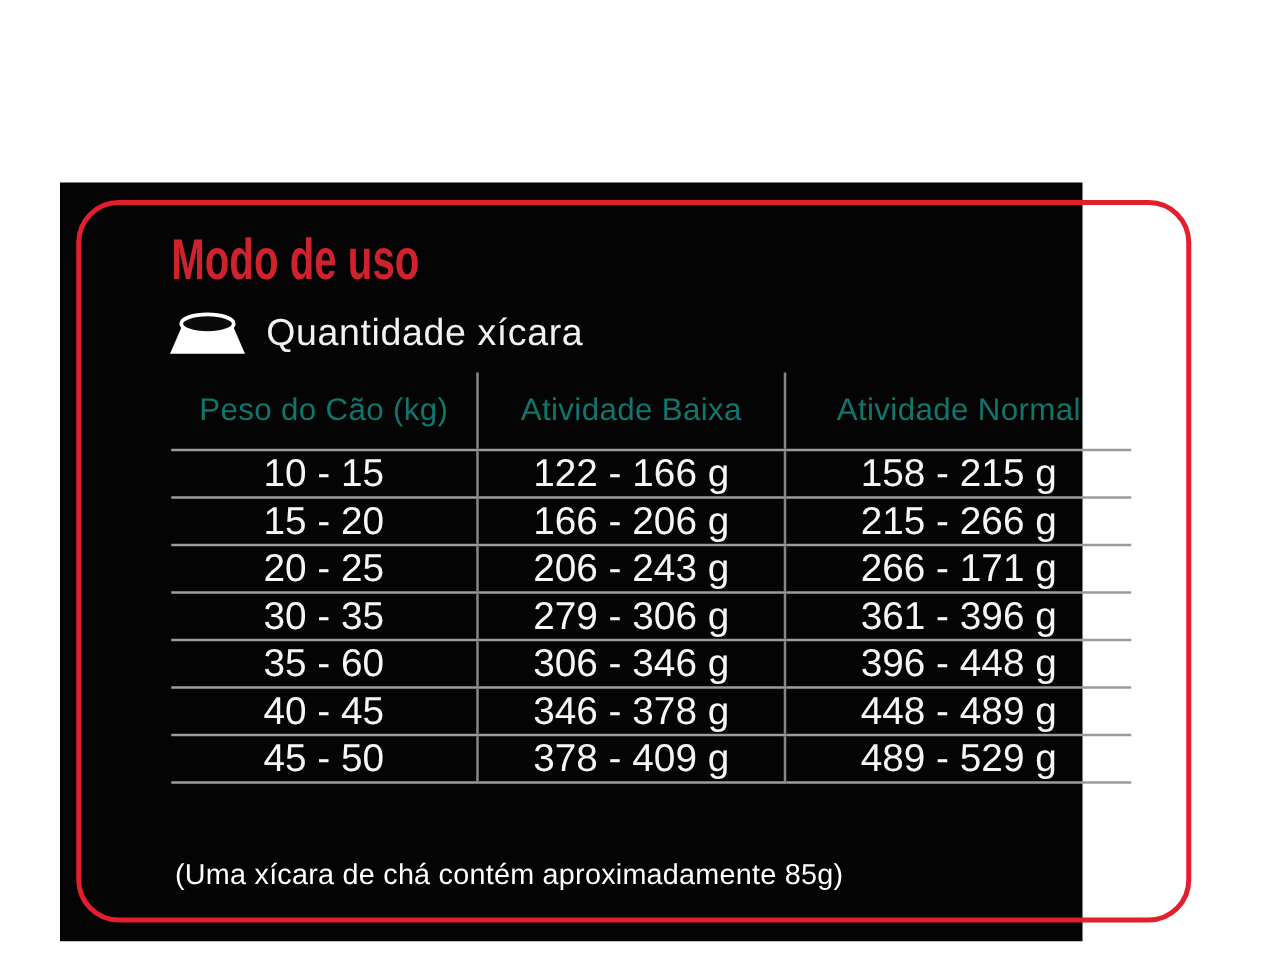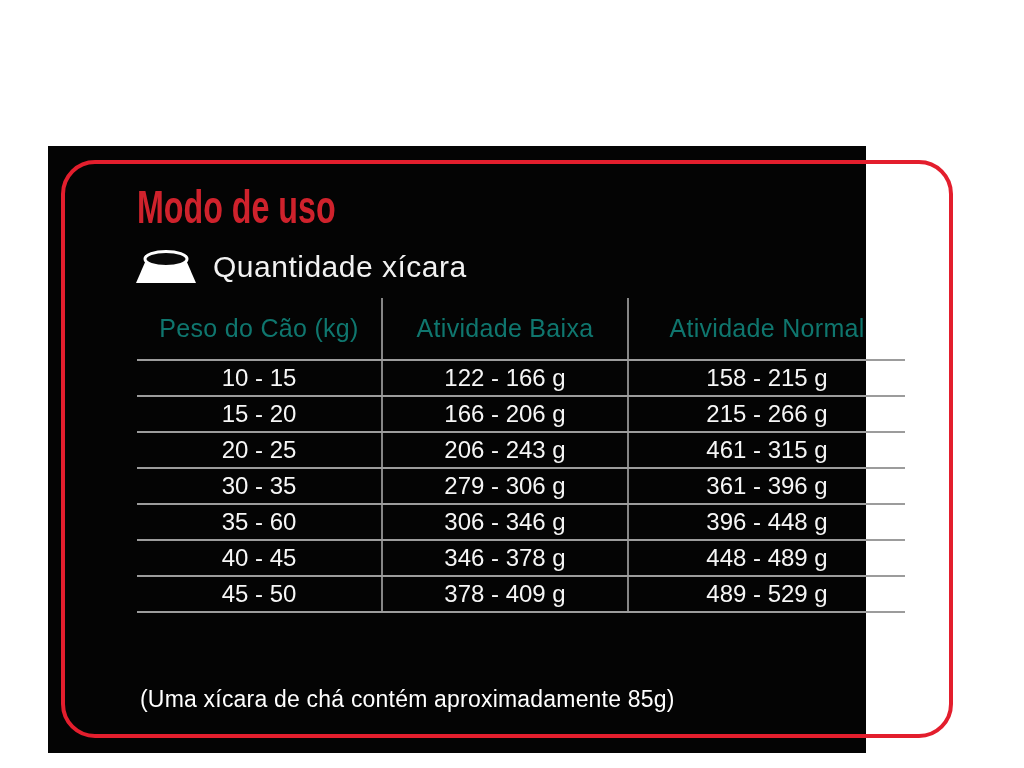--- a/index.html
+++ b/index.html
@@ -43,21 +43,21 @@
     position:absolute;left:89px;top:152px;width:768px;
     border-collapse:collapse;table-layout:fixed;
   }
   col.c1{width:245px;} col.c2{width:246px;} col.c3{width:277px;}
   table.feed th{
     height:62px;font-size:25px;font-weight:400;color:#0f766e;
     text-align:center;vertical-align:middle;letter-spacing:0.3px;
     border-bottom:2px solid var(--line-h);
   }
   table.feed td{
-    height:36px;font-size:24px;font-weight:400;color:#f6f6f6;
+    height:36px;font-size:31px;font-weight:400;color:#f6f6f6;
     text-align:center;vertical-align:middle;
     border-bottom:2px solid var(--line-h);white-space:nowrap;
   }
   table.feed th.vline, table.feed td.vline{
     border-left:2px solid var(--line-v);
   }
   .footnote{
     position:absolute;left:92px;top:540px;
     font-size:23px;color:#ffffff;letter-spacing:0.2px;white-space:nowrap;
   }
@@ -101,21 +101,21 @@
           <td class="vline">158 - 215 g</td>
         </tr>
         <tr>
           <td>15 - 20</td>
           <td class="vline">166 - 206 g</td>
           <td class="vline">215 - 266 g</td>
         </tr>
         <tr>
           <td>20 - 25</td>
           <td class="vline">206 - 243 g</td>
-          <td class="vline">461 - 315 g</td>
+          <td class="vline">266 - 171 g</td>
         </tr>
         <tr>
           <td>30 - 35</td>
           <td class="vline">279 - 306 g</td>
           <td class="vline">361 - 396 g</td>
         </tr>
         <tr>
           <td>35 - 60</td>
           <td class="vline">306 - 346 g</td>
           <td class="vline">396 - 448 g</td>

